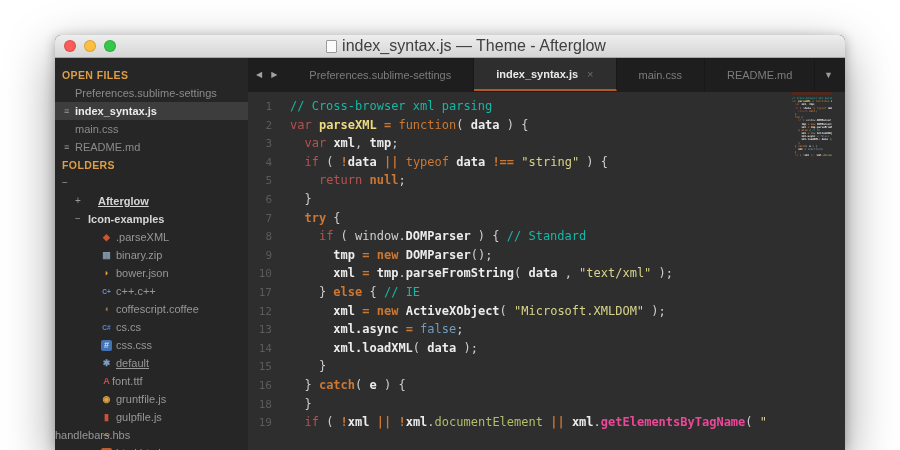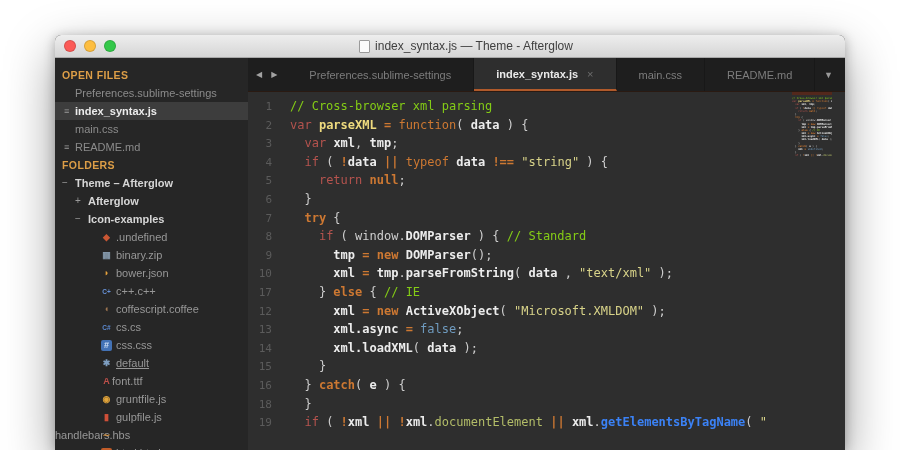--- a/index.html
+++ b/index.html
@@ -7,21 +7,21 @@
        font-family:"Liberation Sans",sans-serif;}
   .window{position:absolute;left:55px;top:35px;width:790px;height:415px;
           border-radius:6px 6px 0 0;overflow:hidden;background:#2e2e2e;
           box-shadow:0 18px 50px rgba(0,0,0,.40),0 2px 12px rgba(0,0,0,.28);}
   
   .titlebar{height:22px;background:linear-gradient(#eeeeee,#d5d5d5);
             border-bottom:1px solid #a8a8a8;position:relative;
             display:flex;align-items:center;justify-content:center;}
   .lights{position:absolute;left:9px;top:5px;display:flex;gap:8px;}
   .light{width:12px;height:12px;border-radius:50%;border:1px solid rgba(0,0,0,.15);box-sizing:border-box;}
-  .title{font-size:12px;color:#404040;display:flex;align-items:center;gap:5px;white-space:nowrap;padding-left:32px;}
+  .title{font-size:16px;color:#404040;display:flex;align-items:center;gap:5px;white-space:nowrap;padding-left:32px;}
   .doc-icon{width:9px;height:11px;background:#fbfbfb;border:1px solid #9a9a9a;border-radius:1px;display:inline-block;}
   
   .main{display:flex;height:392px;}
   
   .sidebar{width:193px;flex:none;background:#262626;padding-top:8px;overflow:hidden;
            font-size:11px;white-space:nowrap;}
   .side-header{height:18px;line-height:18px;padding-left:7px;color:#dd9e47;
                font-weight:bold;font-size:10.5px;letter-spacing:.4px;}
   .of-row{height:18px;line-height:18px;padding-left:20px;color:#8b8b8b;position:relative;}
   .of-row.active{background:#3d3d3d;color:#ececec;font-weight:bold;}
@@ -49,26 +49,26 @@
   .editor{flex:1;background:#2e2e2e;position:relative;overflow:hidden;
           font-family:"DejaVu Sans Mono",monospace;}
   .code{padding-top:5px;}
   .code-line{white-space:pre;height:18.6px;line-height:18.6px;font-size:12px;color:#d4d4d4;}
   .ln{display:inline-block;width:24px;text-align:right;color:#5b5b5b;margin-right:18px;font-size:11px;}
   .tk-pln{color:#cfcfcf;}
   .tk-wb{color:#ececec;font-weight:bold;text-align:center;}
   .tk-kw{color:#b5534e;}
   .tk-op{color:#cd7832;font-weight:bold;}
   .tk-opi{color:#cd7832;}
-  .tk-cmt{color:#84cc16;}
+  .tk-cmt{color:#14b8a6;}
   .tk-str{color:#d8d389;}
   .tk-fn{color:#eeda7e;font-weight:bold;}
   .tk-blu{color:#6f9bbf;}
   .tk-grn{color:#b3bd68;}
-  .tk-red{color:#3b82f6;font-weight:bold;}
+  .tk-red{color:#ec4899;font-weight:bold;}
   
   .minimap{position:absolute;right:13px;top:0;width:40px;overflow:hidden;}
   .mm-top{height:3px;background:#53281c;margin-bottom:2px;}
   .minimap .code-line{height:3.2px;line-height:3.2px;font-size:2.6px;}
 </style>
 </head>
 <body>
 
 <div class="window">
   <div class="titlebar">
@@ -86,24 +86,24 @@
     <div class="sidebar">
       <div class="side-header">OPEN FILES</div>
       <div>
           <div class="of-row"><span>Preferences.sublime-settings</span></div>
           <div class="of-row active"><span class="mini-file-icon">≡</span><span>index_syntax.js</span></div>
           <div class="of-row"><span>main.css</span></div>
           <div class="of-row"><span class="mini-file-icon">≡</span><span>README.md</span></div>
         </div>
       <div class="side-header">FOLDERS</div>
       <div>
-          <div class="tree-row folder"><span class="tree-glyph" style="left: 7px;">−</span><span class="tree-name" style="margin-left: 20px;">Theme – Afterglow</span></div>
-          <div class="tree-row folder"><span class="tree-glyph" style="left: 20px;">+</span><span class="tree-name" style="margin-left: 33px;">Afterglow</span></div>
+          <div class="tree-row folder"><span class="tree-glyph" style="left: 7px;">−</span></div>
+          <div class="tree-row folder"><span class="tree-glyph" style="left: 20px;">+</span><span class="tree-name" style="margin-left: 43px; text-decoration: underline;">Afterglow</span></div>
           <div class="tree-row folder"><span class="tree-glyph" style="left: 20px;">−</span><span class="tree-name" style="margin-left: 33px;">Icon-examples</span></div>
-          <div class="tree-row file"><span class="tree-glyph file-glyph" style="color: rgb(201, 86, 51); left: 46px;">◆</span><span class="tree-name" style="margin-left: 61px;">.undefined</span></div>
+          <div class="tree-row file"><span class="tree-glyph file-glyph" style="color: rgb(201, 86, 51); left: 46px;">◆</span><span class="tree-name" style="margin-left: 61px;">.parseXML</span></div>
           <div class="tree-row file"><span class="tree-glyph file-glyph" style="color: rgb(130, 150, 168); left: 46px;">▦</span><span class="tree-name" style="margin-left: 61px;">binary.zip</span></div>
           <div class="tree-row file"><span class="tree-glyph file-glyph" style="color: rgb(230, 161, 60); left: 46px;">◗</span><span class="tree-name" style="margin-left: 61px;">bower.json</span></div>
           <div class="tree-row file"><span class="tree-glyph file-glyph" style="color: rgb(103, 146, 216); font-size: 6.5px; left: 46px;">C+</span><span class="tree-name" style="margin-left: 61px;">c++.c++</span></div>
           <div class="tree-row file"><span class="tree-glyph file-glyph" style="color: rgb(156, 116, 80); left: 46px;">◖</span><span class="tree-name" style="margin-left: 61px;">coffescript.coffee</span></div>
           <div class="tree-row file"><span class="tree-glyph file-glyph" style="color: rgb(92, 138, 210); font-size: 6.5px; left: 46px;">C#</span><span class="tree-name" style="margin-left: 61px;">cs.cs</span></div>
           <div class="tree-row file"><span class="tree-glyph file-glyph" style="color: rgb(207, 224, 245); background: rgb(67, 114, 181); left: 46px;">#</span><span class="tree-name" style="margin-left: 61px;">css.css</span></div>
           <div class="tree-row file"><span class="tree-glyph file-glyph" style="color: rgb(126, 158, 193); left: 46px;">✱</span><span class="tree-name" style="margin-left: 61px; text-decoration: underline;">default</span></div>
           <div class="tree-row file"><span class="tree-glyph file-glyph" style="color: rgb(192, 80, 74); left: 46px;">A</span><span class="tree-name" style="margin-left: 57px;">font.ttf</span></div>
           <div class="tree-row file"><span class="tree-glyph file-glyph" style="color: rgb(226, 164, 58); left: 46px;">◉</span><span class="tree-name" style="margin-left: 61px;">gruntfile.js</span></div>
           <div class="tree-row file"><span class="tree-glyph file-glyph" style="color: rgb(207, 79, 56); left: 46px;">▮</span><span class="tree-name" style="margin-left: 61px;">gulpfile.js</span></div>

